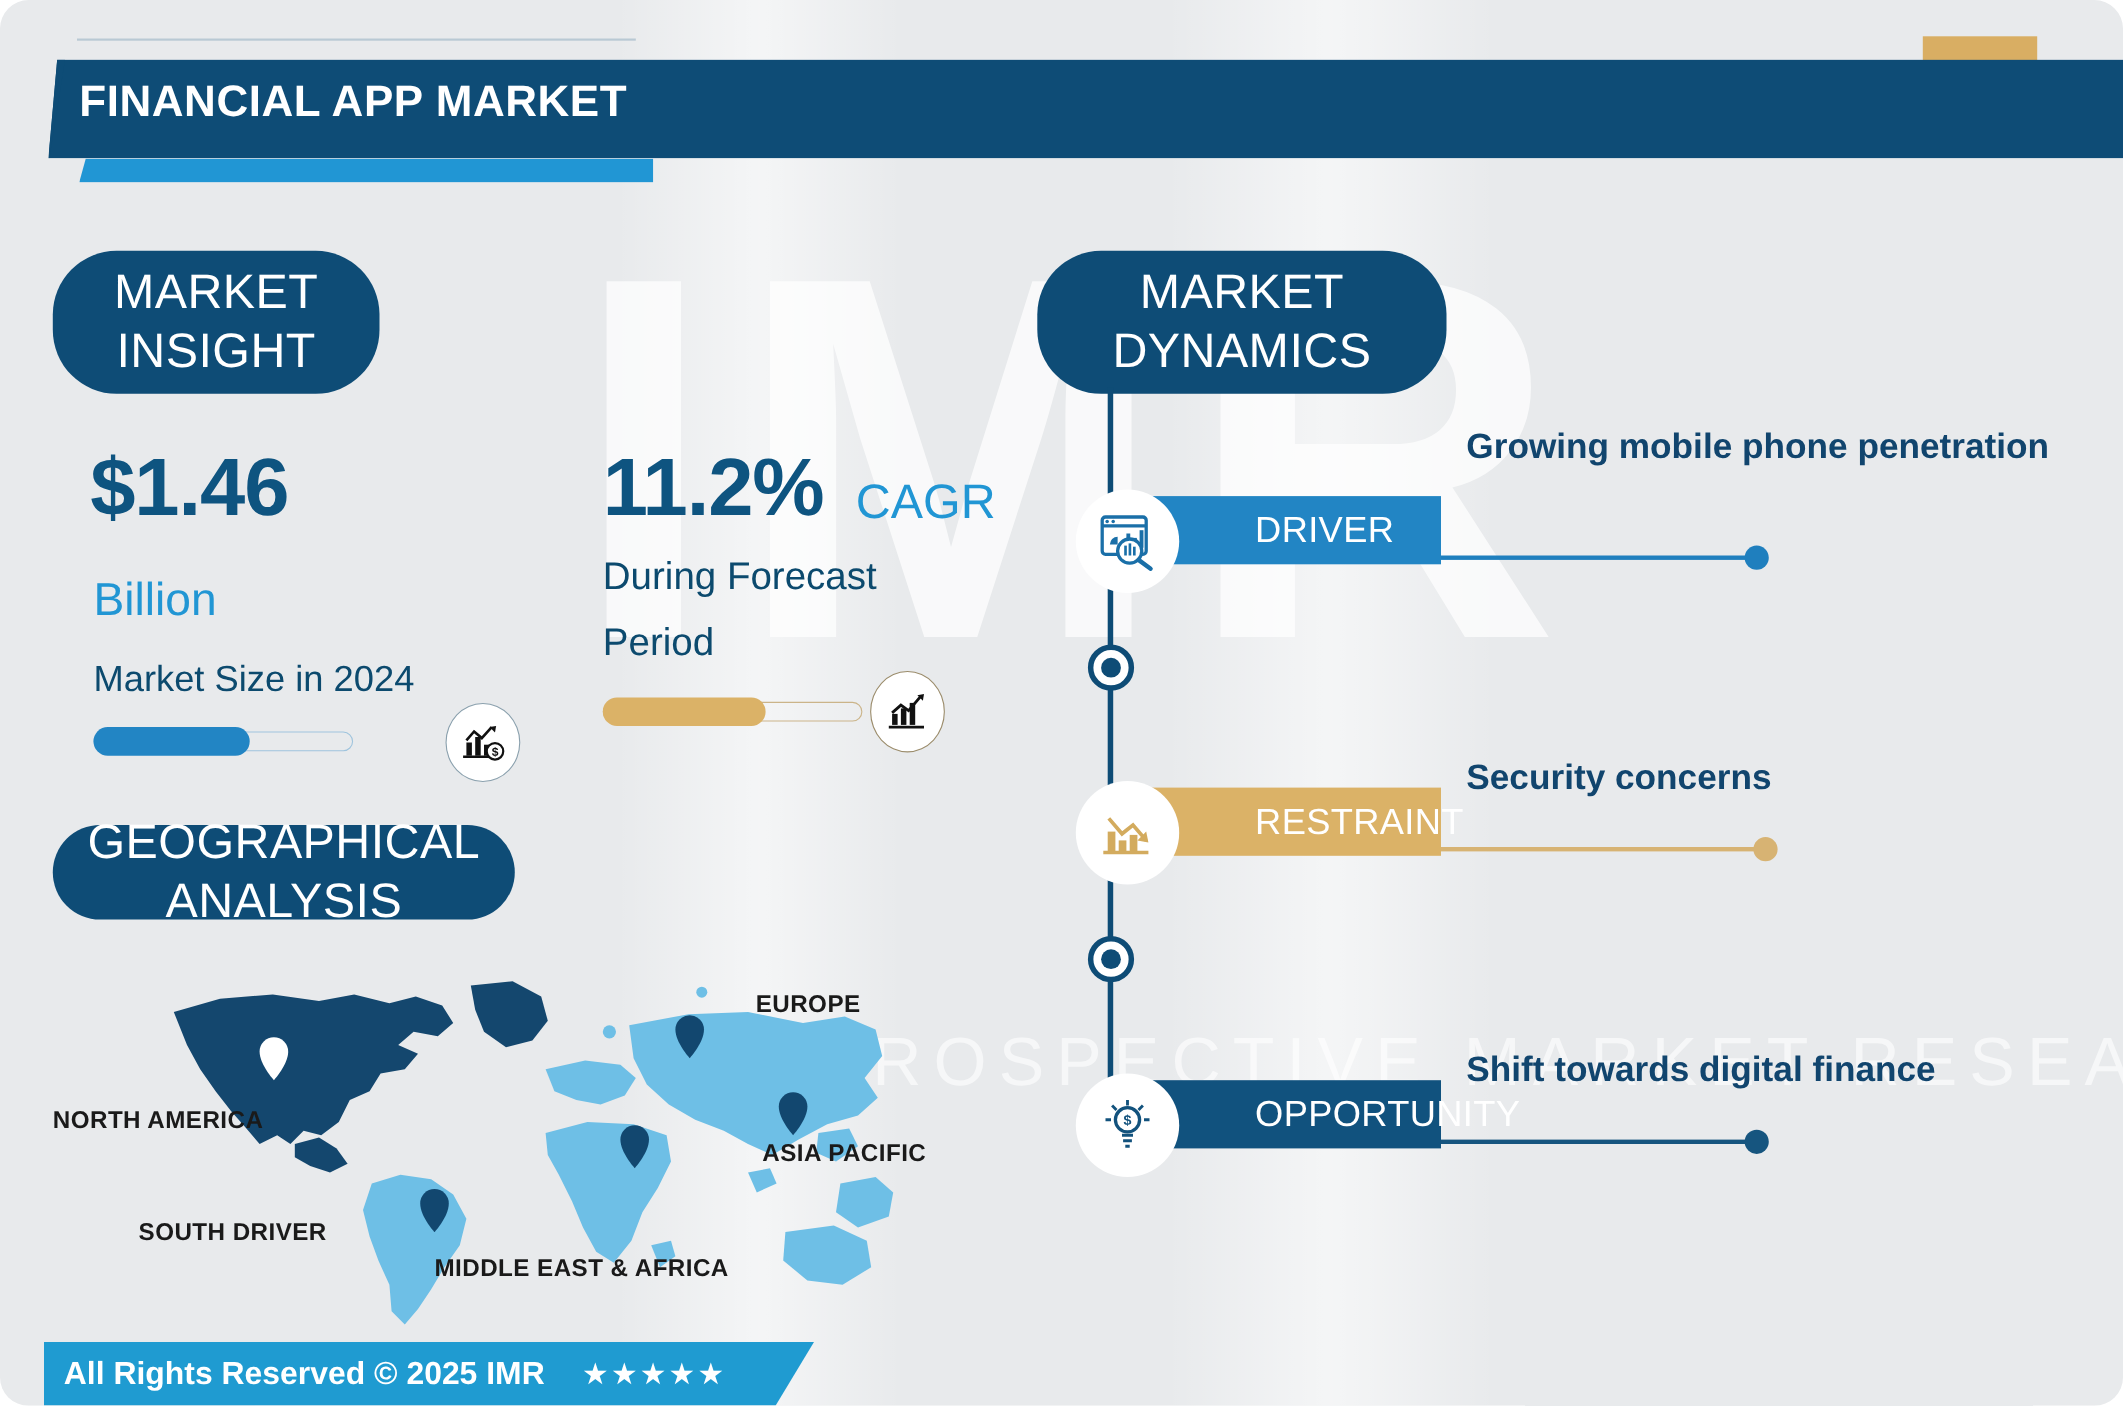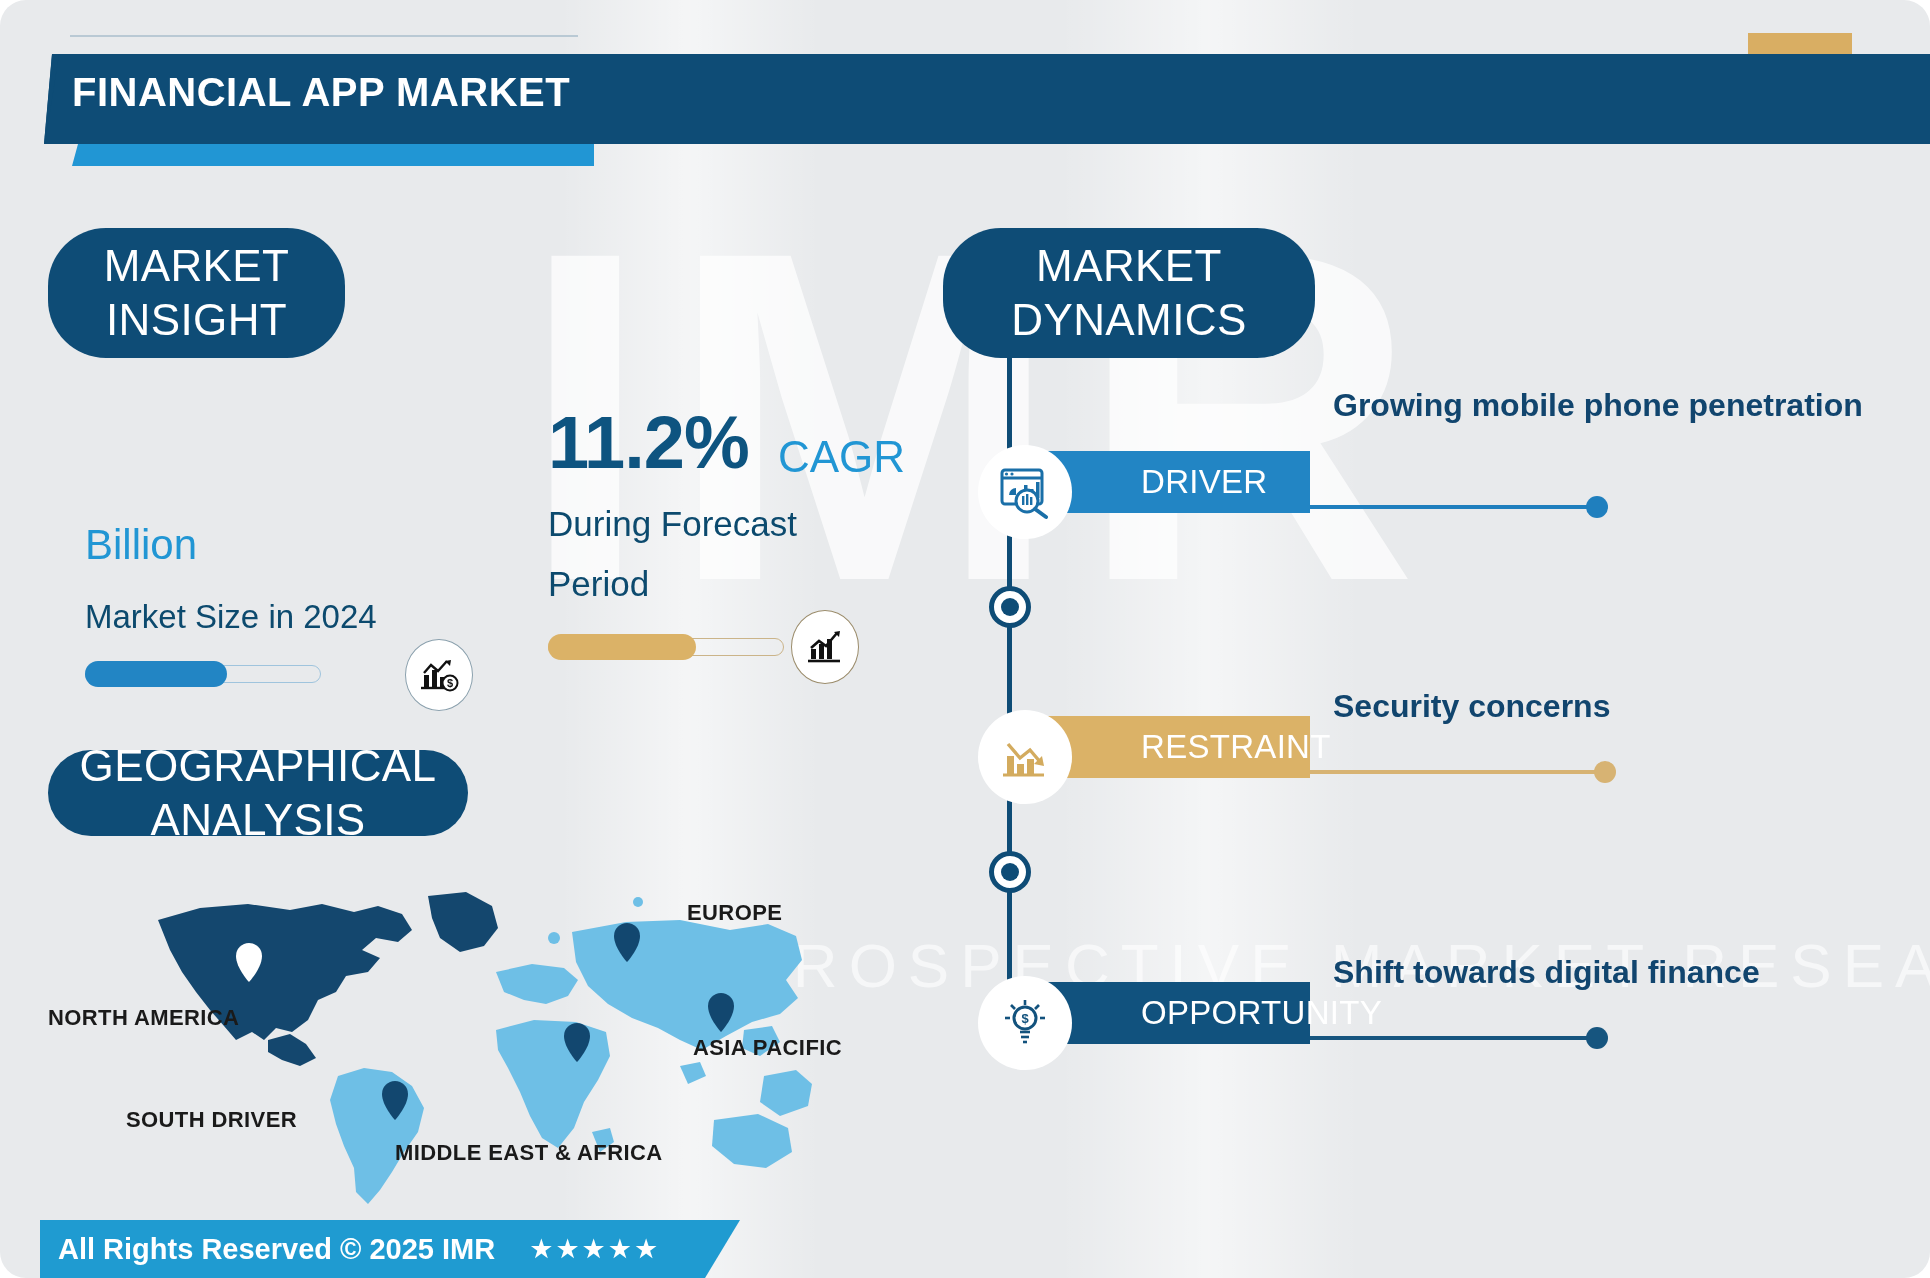--- a/index.html
+++ b/index.html
@@ -303,20 +303,21 @@
   <div class="hdr-thinline"></div>
   <div class="hdr-gold"></div>
   <div class="hdr-main"></div>
   <div class="hdr-title">FINANCIAL APP MARKET</div>
   <div class="hdr-blue"></div>
 
   <div class="pill" id="pill-insight">
     <span>MARKET<br>INSIGHT</span>
   </div>
 
+  <div class="big-val" id="val-size">$1.46</div>
   <div class="sub1" id="sub-billion">Billion</div>
   <div class="sub2" id="sub-marketsize">Market Size in 2024</div>
 
   <div class="pbar-wrap" id="pbar-size">
     <div class="pbar-track"></div>
     <div class="pbar-fill"></div>
     <div class="icon-badge" id="badge-size">
       <svg width="44" height="44" viewBox="0 0 44 44">
         <polyline points="7,20 14,12 21,18 30,8" fill="none" stroke="#111" stroke-width="2.4"></polyline>
         <polygon points="28,8 34,7 33,13" fill="#111"></polygon>

